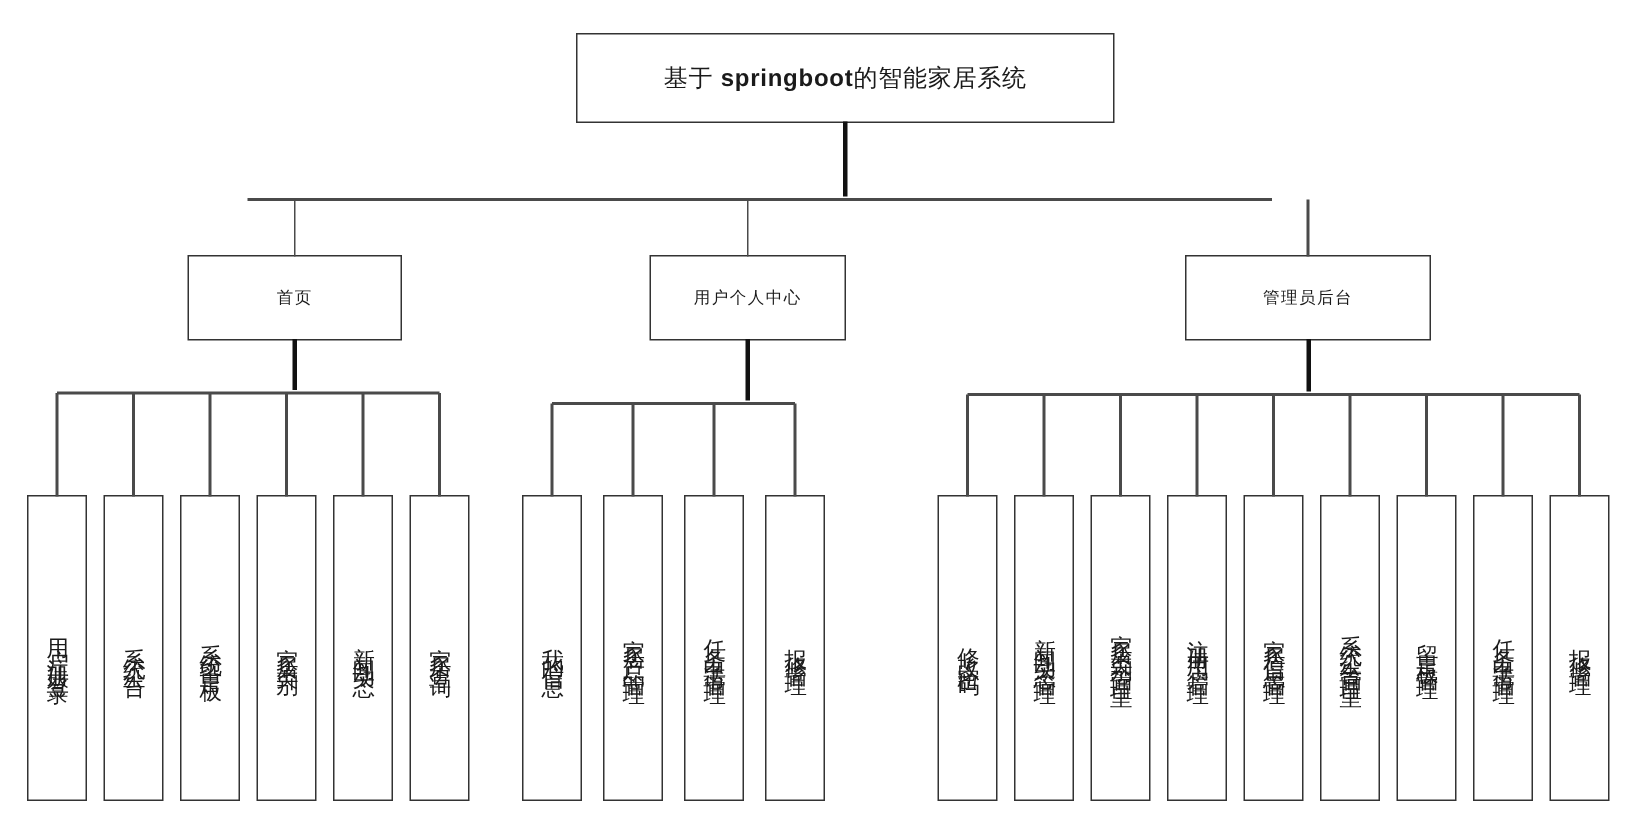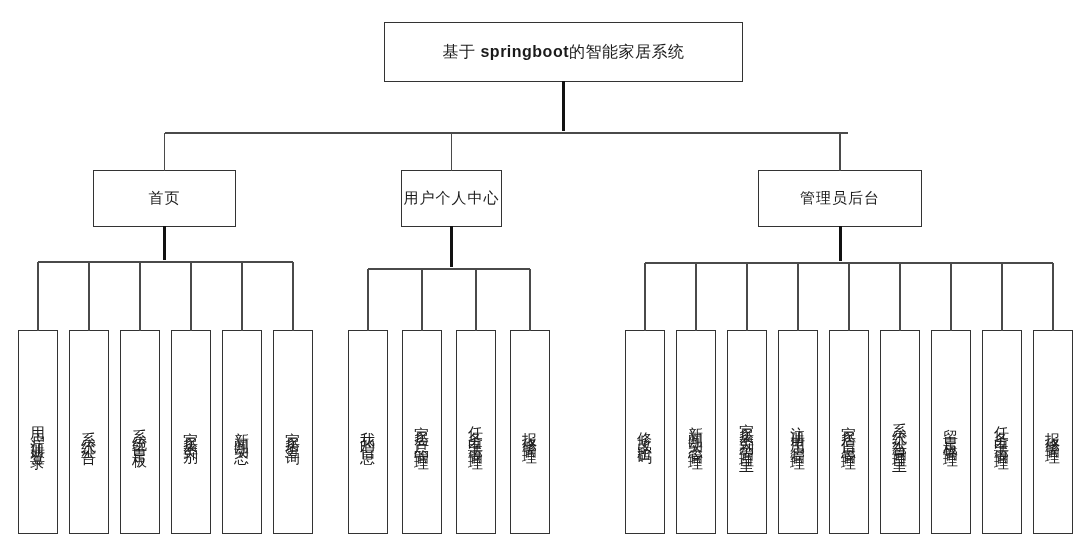--- a/index.html
+++ b/index.html
@@ -32,35 +32,36 @@
   }
   .root-node .bold-part { font-weight: bold; }
   .root-node::after { 
     content: ""; position: absolute;
     left: 50%; margin-left: -1.5px; top: 100%;
     width: 3px; height: 50px; background: #111111;
   }
   
   .branch-node {
     top: 170px; height: 57px;
-    font-size: 15px;
+    font-size: 11px;
     letter-spacing: 1px;
+    margin-left: 32px;
   }
   .branch-node::before { 
     content: ""; position: absolute;
     left: 50%; margin-left: -0.75px; top: -38px;
     width: 1.5px; height: 38px; background: #4a4a4a;
   }
   .branch-node::after { 
     content: ""; position: absolute;
     left: 50%; margin-left: -1.5px; top: 100%;
     width: 3px; background: #111111;
   }
   .branch-1 { left: 93px;  width: 143px; }
-  .branch-2 { left: 401px; width: 101px; }
+  .branch-2 { left: 401px; width: 131px; }
   .branch-3 { left: 758px; width: 164px; }
   .branch-1::after { height: 34px; }
   .branch-2::after { height: 41px; }
   .branch-3::after { height: 35px; }
   
   .bus { position: absolute; height: 1.5px; background: #4a4a4a; }
   .bus-top { left: 165px; top: 132px; width: 683px; }
   .bus-g1  { left: 38px;  top: 261px; width: 255px; }
   .bus-g2  { left: 368px; top: 268px; width: 162px; }
   .bus-g3  { left: 645px; top: 262px; width: 408px; }

